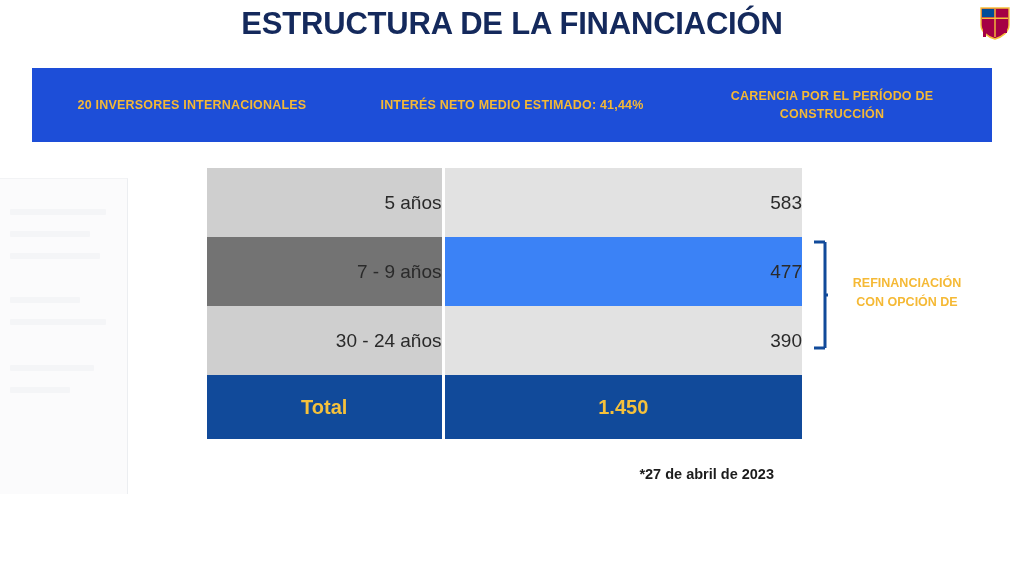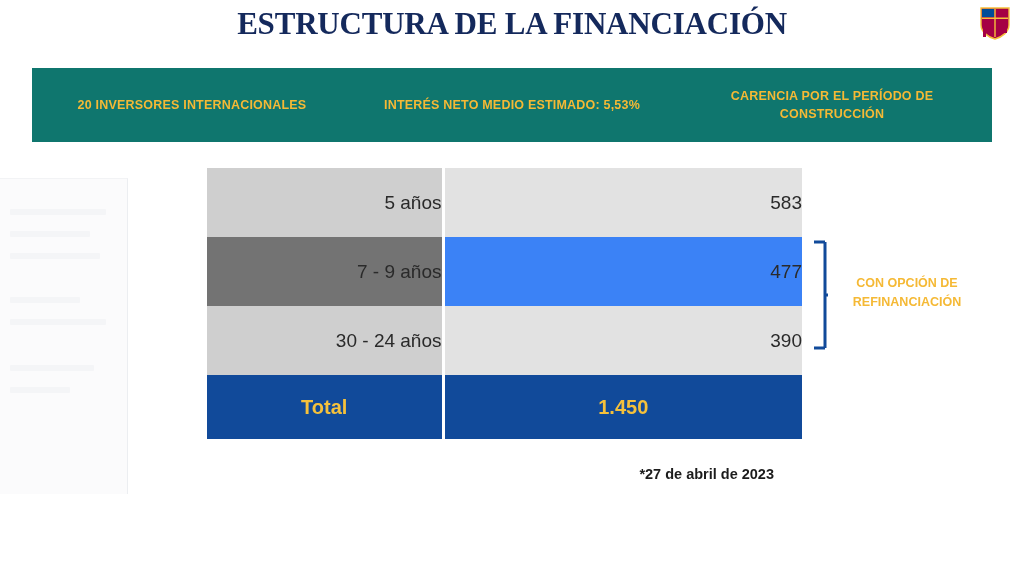--- a/index.html
+++ b/index.html
@@ -33,34 +33,34 @@
   }
   
   .title {
     position: absolute;
     left: 0; right: 0; top: 6px;
     text-align: center;
     color: #14295c;
     font-size: 31px;
     font-weight: bold;
     letter-spacing: -0.2px;
-    font-family: Liberation Serif, serif;
+    font-family: Liberation Sans, sans-serif;
   }
   
   .crest {
     position: absolute;
     right: 14px; top: 6px;
     width: 30px; height: 34px;
   }
   
   .banner {
     position: absolute;
     left: 32px; top: 68px;
     width: 960px; height: 74px;
-    background: #0f766e;
+    background: #1d4ed8;
     display: flex;
     align-items: center;
   }
   .banner-cell {
     flex: 1;
     text-align: center;
     color: #f5b935;
     font-size: 12.5px;
     font-weight: bold;
     line-height: 1.45;
@@ -165,21 +165,21 @@
         <rect x="3" y="14" width="3" height="17"></rect>
         <rect x="9" y="14" width="3" height="15"></rect>
         <rect x="18" y="14" width="3" height="15"></rect>
         <rect x="24" y="14" width="3" height="13"></rect>
       </g>
     </svg>
   </div>
 
   <div class="banner">
     <div class="banner-cell">20 INVERSORES INTERNACIONALES</div>
-    <div class="banner-cell">INTERÉS NETO MEDIO ESTIMADO: 5,53%</div>
+    <div class="banner-cell">INTERÉS NETO MEDIO ESTIMADO: 41,44%</div>
     <div class="banner-cell">CARENCIA POR EL PERÍODO DE CONSTRUCCIÓN</div>
   </div>
 
   <table class="table">
     <tbody>
       <tr class="body-row shade-a">
         <td class="col-a">5 años</td>
         <td class="col-b">583</td>
       </tr>
       <tr class="body-row shade-b">
@@ -197,19 +197,19 @@
     </tbody>
   </table>
 
   <div class="brace">
     <svg viewBox="0 0 16 110" width="16" height="110" aria-hidden="true">
       <path d="M2 2 H13 M13 2 V108 M2 108 H13 M13 55 H16" stroke="#114a9a" stroke-width="3" fill="none"></path>
     </svg>
   </div>
 
   <div class="annotation">
+    <div>REFINANCIACIÓN</div>
     <div>CON OPCIÓN DE</div>
-    <div>REFINANCIACIÓN</div>
   </div>
 
   <div class="footnote">*27 de abril de 2023</div>
 
 </div>
 
 </body></html>

